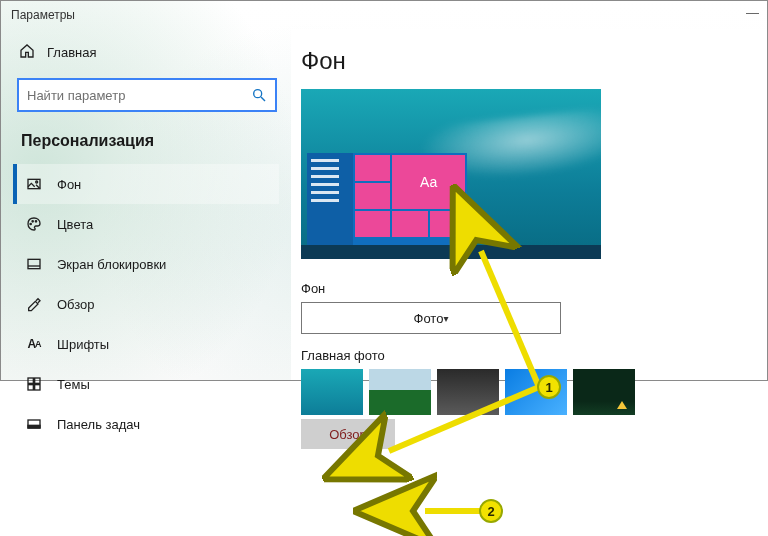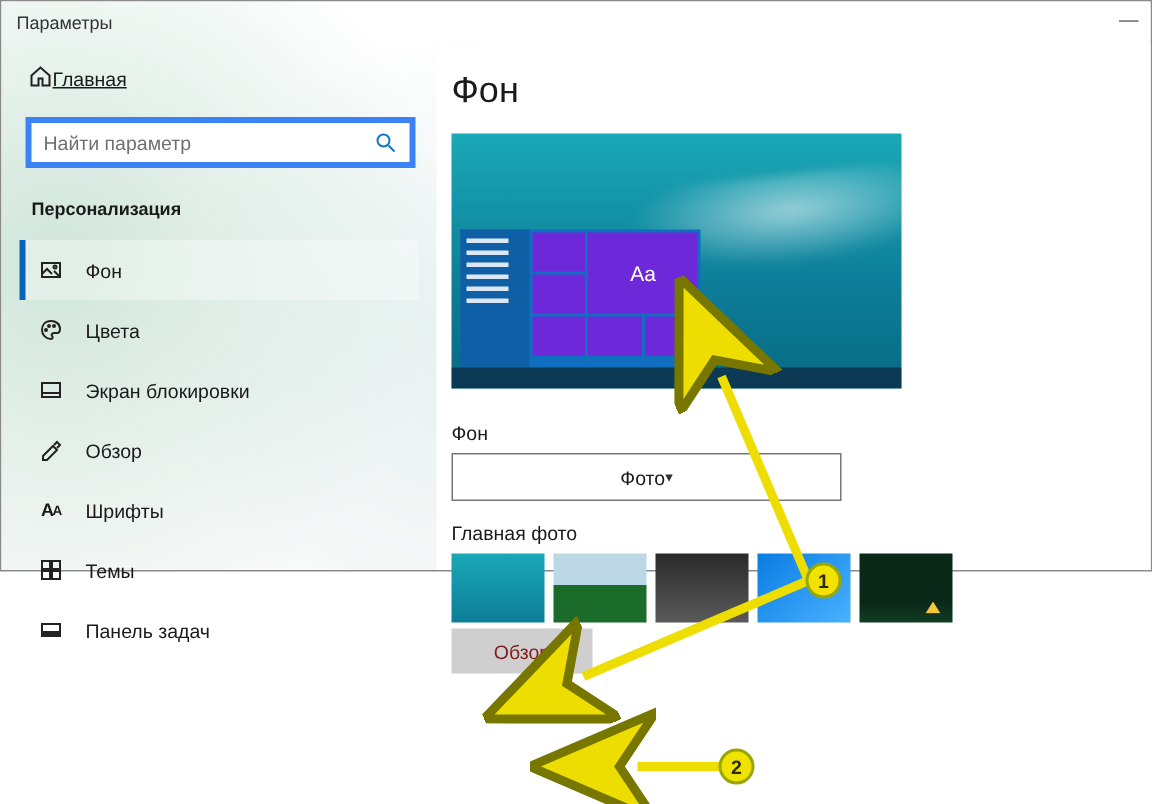--- a/index.html
+++ b/index.html
@@ -6,40 +6,40 @@
   html, body { width: 768px; height: 536px; font-family: 'Segoe UI', Tahoma, sans-serif; font-size: 13px; color: #1a1a1a; overflow: hidden; }
   .window { width: 768px; height: 381px; border: 1px solid #8a8a8a; position: relative; background: #fff; }
   .bg-wash { position: absolute; inset: 0; background:
       radial-gradient(circle at 5% 45%, rgba(170,210,190,0.55), transparent 34%),
       radial-gradient(circle at 40% 60%, rgba(190,220,215,0.35), transparent 40%),
       linear-gradient(to bottom, #fff, #fafafa); }
   .titlebar { position: relative; height: 28px; display: flex; align-items: center; padding: 0 10px; font-size: 12px; color: #333; z-index: 2; }
   .titlebar .controls { position: absolute; right: 8px; top: 4px; color: #555; font-size: 13px; }
   .body { position: relative; display: flex; height: calc(100% - 28px); z-index: 2; }
   .sidebar { width: 290px; padding: 6px 12px 10px 12px; }
-  .home-row { display: flex; align-items: center; gap: 0; padding: 8px 6px 14px 6px; text-decoration: underline; }
-  .search { border: 4px solid #3b82f6; height: 34px; display: flex; align-items: center; padding: 0 8px; background: #fff; margin: 2px 2px 16px 4px; }
+  .home-row { display: flex; align-items: center; gap: 12px; padding: 8px 6px 14px 6px; }
+  .search { border: 2px solid #3b82f6; height: 34px; display: flex; align-items: center; padding: 0 8px; background: #fff; margin: 2px 2px 16px 4px; }
   .search input { border: none; outline: none; flex: 1; font-size: 13px; background: transparent; }
   .search input::placeholder { color: #707070; font-style: normal; }
   .search .mag { width: 16px; height: 16px; }
-  .section-title { font-weight: 600; font-size: 12px; padding: 4px 8px 14px 8px; }
+  .section-title { font-weight: 600; font-size: 16px; padding: 4px 8px 14px 8px; }
   .nav-item { display: flex; align-items: center; gap: 14px; height: 40px; padding: 0 8px; cursor: default; border-left: 4px solid transparent; }
   .nav-item.selected { border-left-color: #0a63b5; background: rgba(255,255,255,0.35); }
   .nav-item .ico { width: 18px; height: 18px; display: flex; align-items: center; justify-content: center; }
   .nav-item .lbl { font-size: 13px; }
   .content { flex: 1; padding: 18px 10px 10px 10px; background: #fff; }
   .content h1 { font-size: 24px; font-weight: 400; margin-bottom: 14px; }
   .preview { width: 300px; height: 170px; position: relative; overflow: hidden; background: linear-gradient(to bottom, #1aa8b6, #0d7d98 60%, #086a82); }
   .preview .wave { position: absolute; top: 30px; left: 60px; width: 280px; height: 80px; background: radial-gradient(ellipse at 60% 30%, rgba(255,255,255,0.55), transparent 45%); transform: rotate(-6deg); filter: blur(3px); }
   .preview .taskbar { position: absolute; left: 0; bottom: 0; width: 100%; height: 14px; background: #0c3a55; }
   .preview .start { position: absolute; left: 6px; bottom: 14px; width: 160px; height: 92px; background: #106ebe; display: grid; grid-template-columns: 46px 1fr; }
   .preview .start .col1 { background: #0e5fa6; padding: 6px 4px; }
   .preview .start .col1 div { height: 3px; background: rgba(255,255,255,0.85); margin-bottom: 5px; width: 28px; }
   .preview .tiles { display: grid; grid-template-columns: repeat(3, 1fr); grid-auto-rows: 26px; gap: 2px; padding: 2px; }
-  .preview .tiles div { background: #6d28d9; }
+  .preview .tiles div { background: #ec4899; }
   .preview .tiles .big { grid-column: span 2; grid-row: span 2; display: flex; align-items: center; justify-content: center; color: #fff; font-size: 14px; }
   .field-label { font-size: 13px; color: #1a1a1a; margin: 22px 0 6px 0; display: block; }
   .dropdown { width: 260px; height: 32px; border: 1px solid #777; background: #fff; display: flex; align-items: center; padding: 0 10px; justify-content: center; }
   .dropdown .chev { font-size: 10px; color: #333; }
   .sub-label { font-size: 13px; margin: 14px 0 6px 0; display: block; }
   .thumbs { display: flex; gap: 6px; }
   .thumb { width: 62px; height: 46px; }
   .t1 { background: linear-gradient(to bottom, #1aa8b6, #0d7d98); }
   .t2 { background: linear-gradient(to bottom, #bcd8e6 45%, #1b6b2a 46%); }
   .t3 { background: linear-gradient(to bottom, #2a2a2a, #5a5a5a); }

